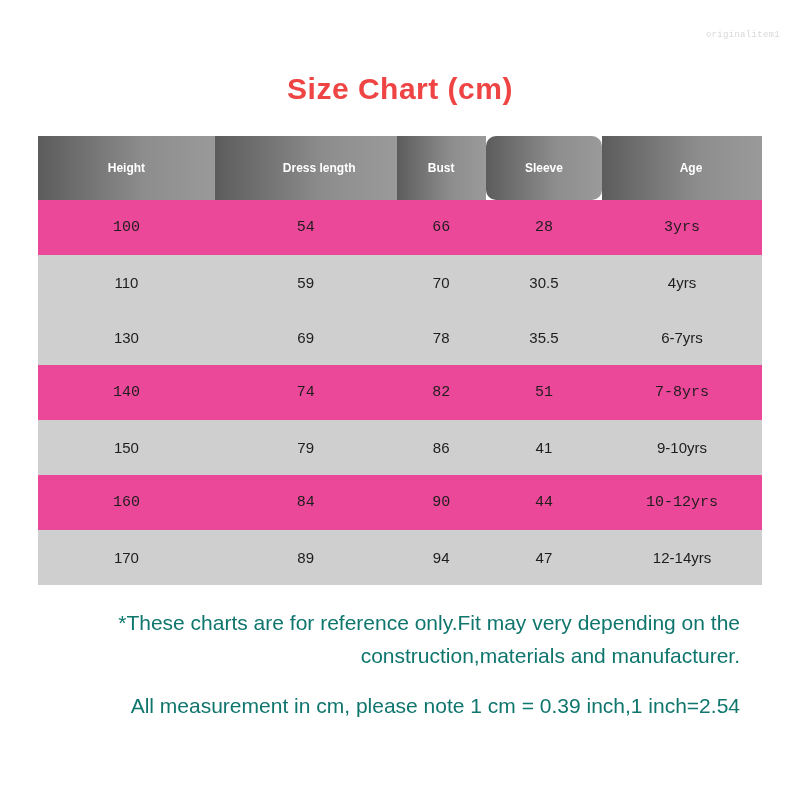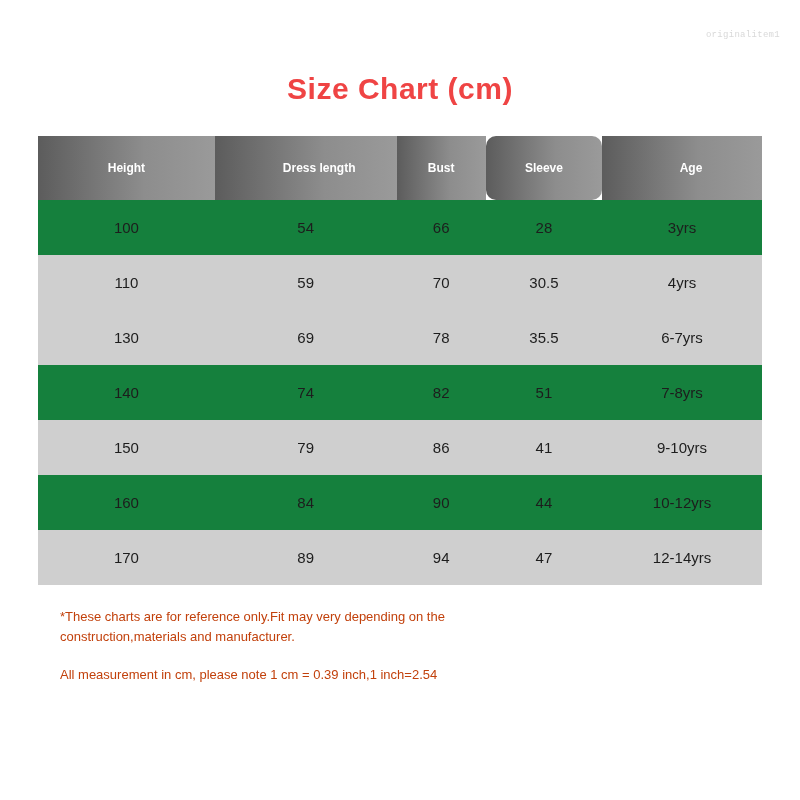--- a/index.html
+++ b/index.html
@@ -66,28 +66,28 @@
   table.size-chart thead th.c4 { width: 21%; padding-left: 19px; }
 
   table.size-chart tbody td {
     height: 53px;
     text-align: center;
     vertical-align: middle;
     font-size: 15px;
     color: #1d1d1d;
     border: none;
   }
-  tbody tr.odd td { background: #15803d; }
+  tbody tr.odd td { background: #ec4899; font-family: Liberation Mono, monospace; }
   tbody tr.even td { background: #cfcfcf; }
 
   .notes {
     margin-top: 22px;
-    text-align: left;
-    font-size: 13px;
-    color: #c2410c;
+    text-align: right;
+    font-size: 21px;
+    color: #0f766e;
     line-height: 1.55;
     padding: 0 60px;
   }
   .notes .block { margin: 0; }
   .notes .gap { height: 18px; }
 </style>
 </head>
 <body>
 
 <div class="page">

